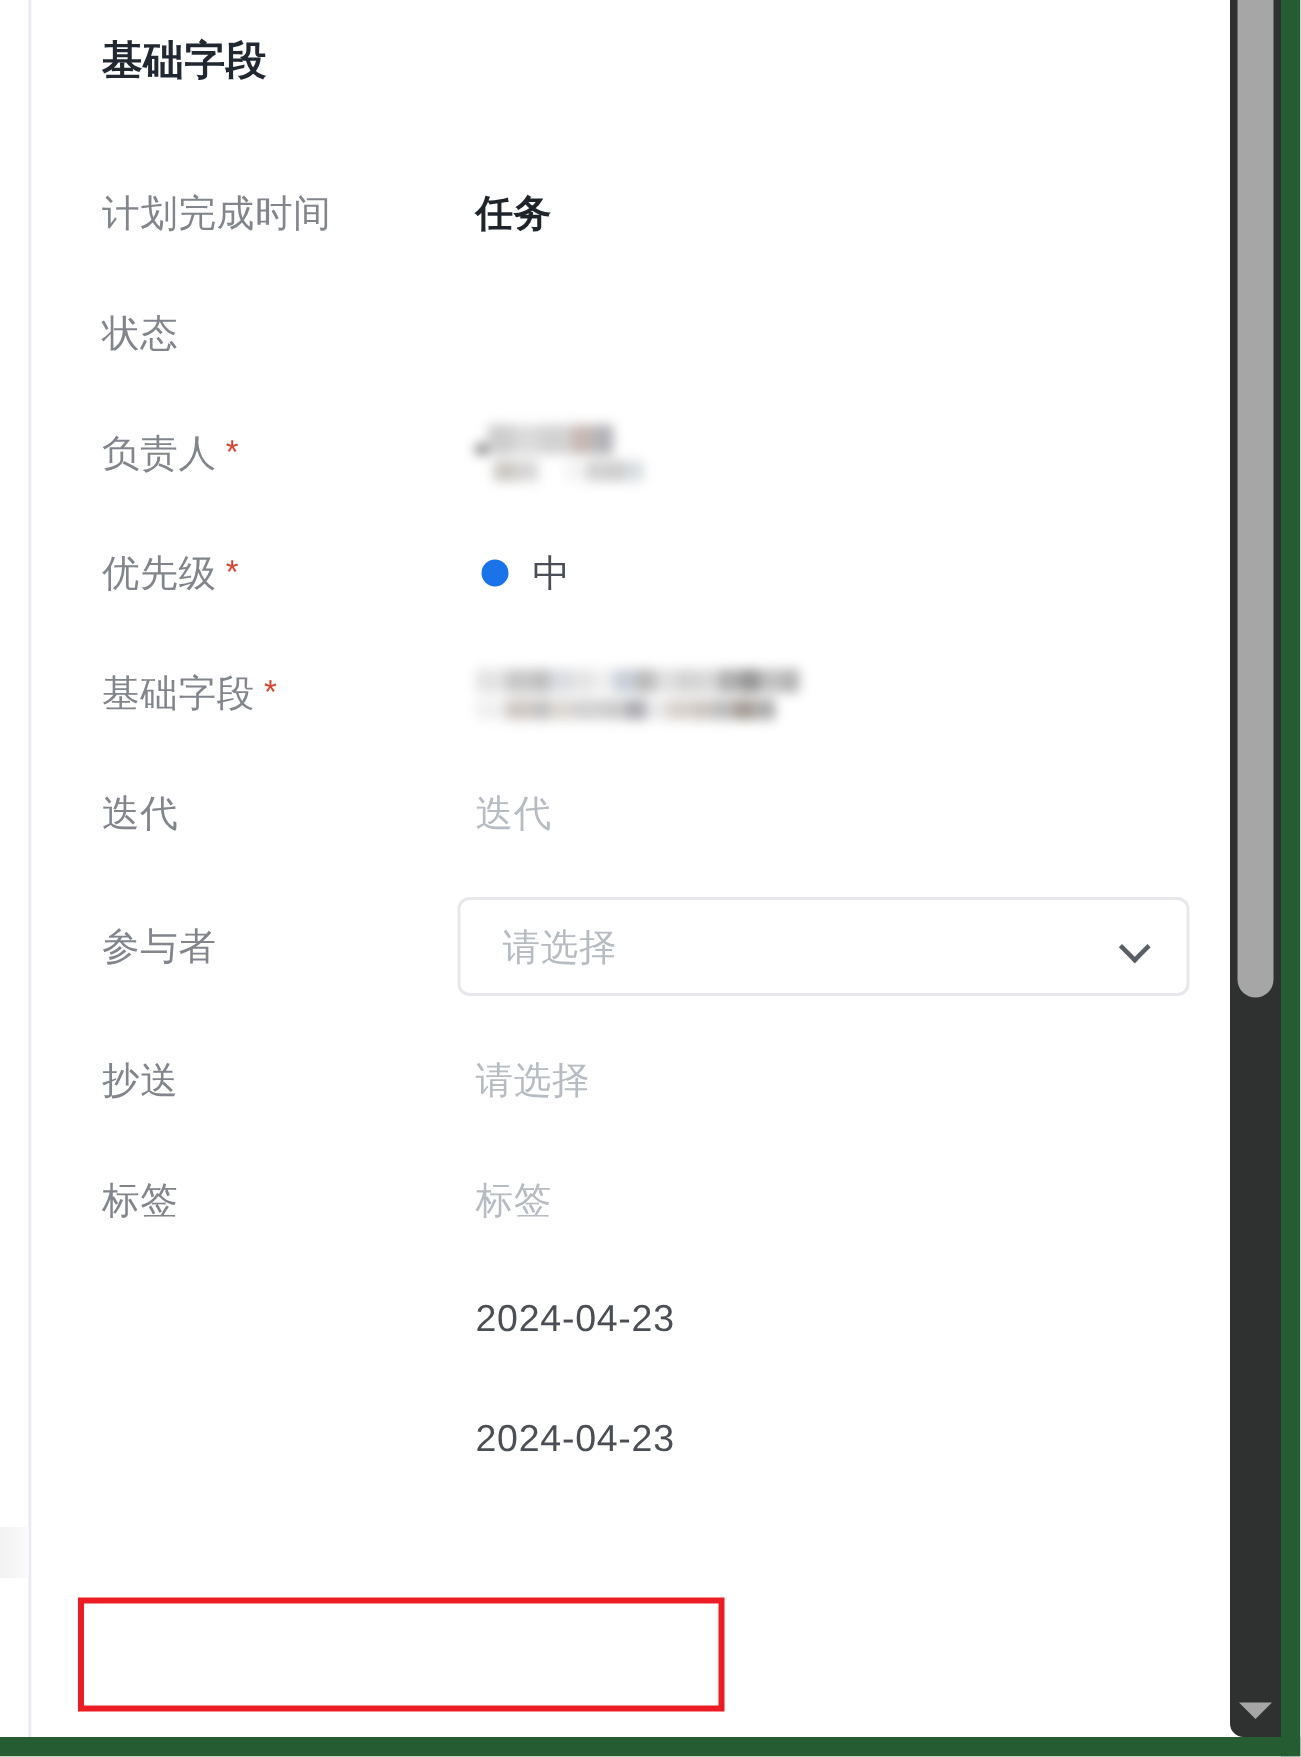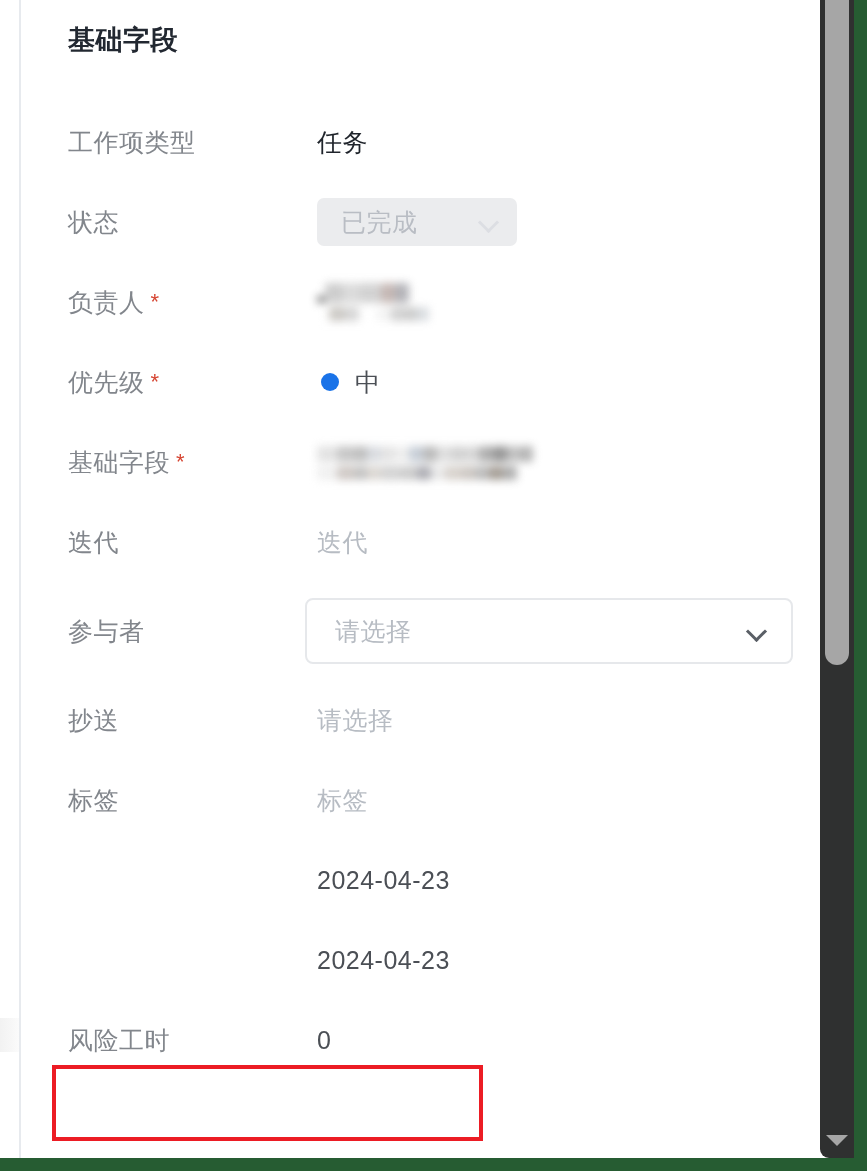--- a/index.html
+++ b/index.html
@@ -148,21 +148,21 @@
     position: absolute;
     left: 296px;
     top: 50%;
     transform: translateY(-50%);
     font-size: 25px;
     color: #4b4f55;
     white-space: nowrap;
     letter-spacing: 0.5px;
   }
   .row .value.bold {
-    font-weight: 400;
+    font-weight: 700;
     color: #1f242b;
   }
   .row .value.muted {
     color: #b7bcc3;
   }
 
   
   .status-pill {
     position: absolute;
     left: 296px;
@@ -279,30 +279,26 @@
   <div class="left-divider"></div>
   <div class="left-shade"></div>
 
   <div class="panel">
 
     <div class="section-title">基础字段</div>
 
     <div class="form">
 
       <div class="row">
-        <div class="label"><span>工作项类型</span></div>
+        <div class="label"><span>计划完成时间</span></div>
         <div class="value bold">任务</div>
       </div>
 
       <div class="row">
         <div class="label"><span>状态</span></div>
-        <div class="status-pill">
-          <span class="txt">已完成</span>
-          <span class="chev chev-light"></span>
-        </div>
       </div>
 
       <div class="row">
         <div class="label"><span>负责人</span><span class="req">*</span></div>
         <div class="redacted">
           <span class="line">
             <span class="blk" style="width:8px;height:7px;background:#6f6f6f;"></span><span class="blk" style="width:18px;height:20px;background:#c9c9c9;"></span><span class="blk" style="width:16px;height:20px;background:#d8d8d8;"></span><span class="blk" style="width:22px;height:20px;background:#cfcfcf;"></span><span class="blk" style="width:14px;height:20px;background:#c1b2ae;"></span><span class="blk" style="width:14px;height:20px;background:#adadb2;"></span>
           </span>
           <span class="line">
             <span class="blk" style="width:12px;height:14px;background:#ffffff;"></span><span class="blk" style="width:16px;height:14px;background:#c7c4bf;"></span><span class="blk" style="width:14px;height:14px;background:#d2d2d2;"></span><span class="blk" style="width:18px;height:14px;background:#ffffff;"></span><span class="blk" style="width:14px;height:14px;background:#f2f2f2;"></span><span class="blk" style="width:14px;height:14px;background:#cdcdcd;"></span><span class="blk" style="width:12px;height:14px;background:#c8c8c8;"></span><span class="blk" style="width:12px;height:14px;background:#d6dade;"></span>
@@ -352,24 +348,20 @@
       </div>
 
       <div class="row">
         <div class="value">2024-04-23</div>
       </div>
 
       <div class="row">
         <div class="value">2024-04-23</div>
       </div>
 
-      <div class="row">
-        <div class="label"><span>风险工时</span></div>
-        <div class="value">0</div>
-      </div>
 
 
     </div>
   </div>
 
   <div class="annotation"></div>
 
   <div class="scrollbar">
     <div class="scroll-thumb"></div>
     <div class="scroll-arrow-down"></div>

